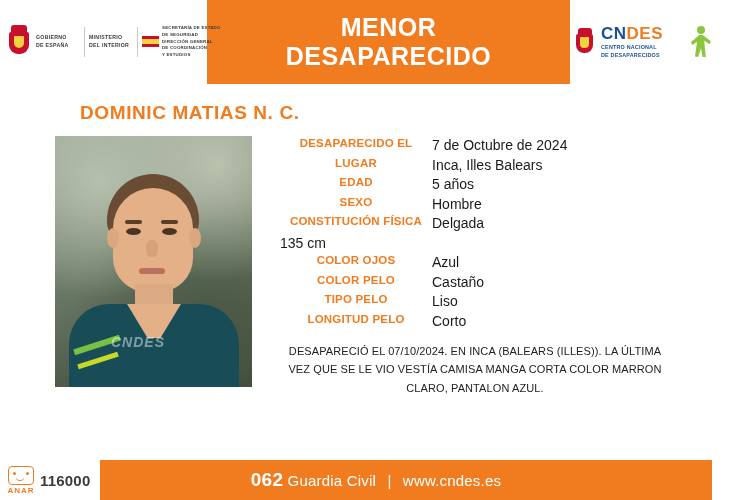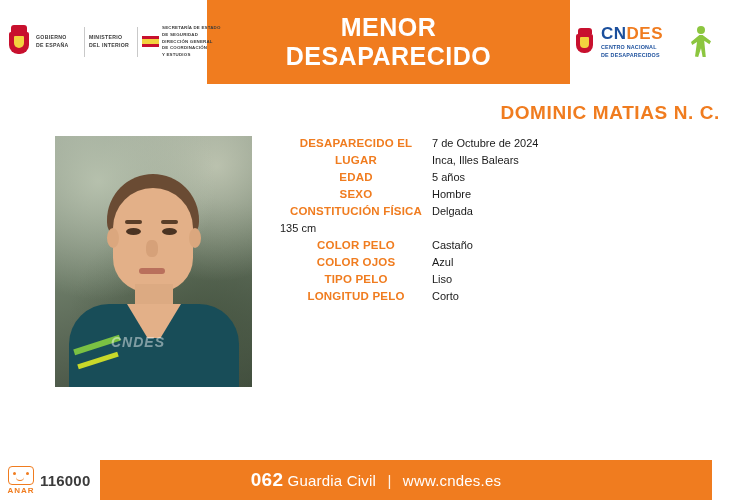--- a/index.html
+++ b/index.html
@@ -199,21 +199,21 @@
     clip-path: polygon(42% 0, 58% 0, 100% 28%, 92% 42%, 66% 26%, 74% 100%, 58% 100%, 50% 60%, 36% 100%, 20% 98%, 30% 32%, 6% 46%, 0 32%);
   }
 
   
   .content {
     position: relative;
     height: 320px;
     padding: 0;
   }
   .name {
-    text-align: right;
+    text-align: left;
     color: #f07c1f;
     font-weight: bold;
     font-size: 19px;
     letter-spacing: .6px;
     padding-top: 18px;
     padding-left: 80px;
   }
   .main-row {
     display: flex;
     padding: 12px 26px 0 55px;
@@ -351,21 +351,21 @@
     width: 152px;
     flex: none;
     color: #f07c1f;
     font-weight: bold;
     font-size: 11.5px;
     letter-spacing: .2px;
     text-transform: uppercase;
   }
   .detail-value {
     color: #1a1a1a;
-    font-size: 11px;
+    font-size: 14px;
   }
   .description {
     margin-top: 14px;
     color: #222222;
     font-size: 11px;
     line-height: 1.72;
     letter-spacing: .1px;
     text-transform: uppercase;
     max-width: 392px;
     margin-left: -1px;
@@ -559,36 +559,37 @@
           <div class="detail-value">Hombre</div>
         </div>
         <div class="detail-row">
           <div class="detail-label">CONSTITUCIÓN FÍSICA</div>
           <div class="detail-value">Delgada</div>
         </div>
         <div class="detail-row">
           <div class="detail-value">135 cm</div>
         </div>
         <div class="detail-row">
+          <div class="detail-label">COLOR OJOS</div>
+          <div class="detail-value">Azul</div>
+        </div>
+        <div class="detail-row">
           <div class="detail-label">COLOR PELO</div>
           <div class="detail-value">Castaño</div>
         </div>
         <div class="detail-row">
-          <div class="detail-label">COLOR OJOS</div>
-          <div class="detail-value">Azul</div>
-        </div>
-        <div class="detail-row">
           <div class="detail-label">TIPO PELO</div>
           <div class="detail-value">Liso</div>
         </div>
         <div class="detail-row">
           <div class="detail-label">LONGITUD PELO</div>
           <div class="detail-value">Corto</div>
         </div>
 
+        <div class="description">DESAPARECIÓ EL 07/10/2024.  EN INCA (BALEARS (ILLES)). LA ÚLTIMA VEZ QUE SE LE VIO VESTÍA CAMISA MANGA CORTA COLOR MARRON CLARO, PANTALON AZUL.</div>
       </div>
     </div>
 
   </div>
 
   <div class="footer">
     <div class="footer-left">
       <div class="anar-logo">
         <div class="anar-face">
           <div class="e1"></div>

